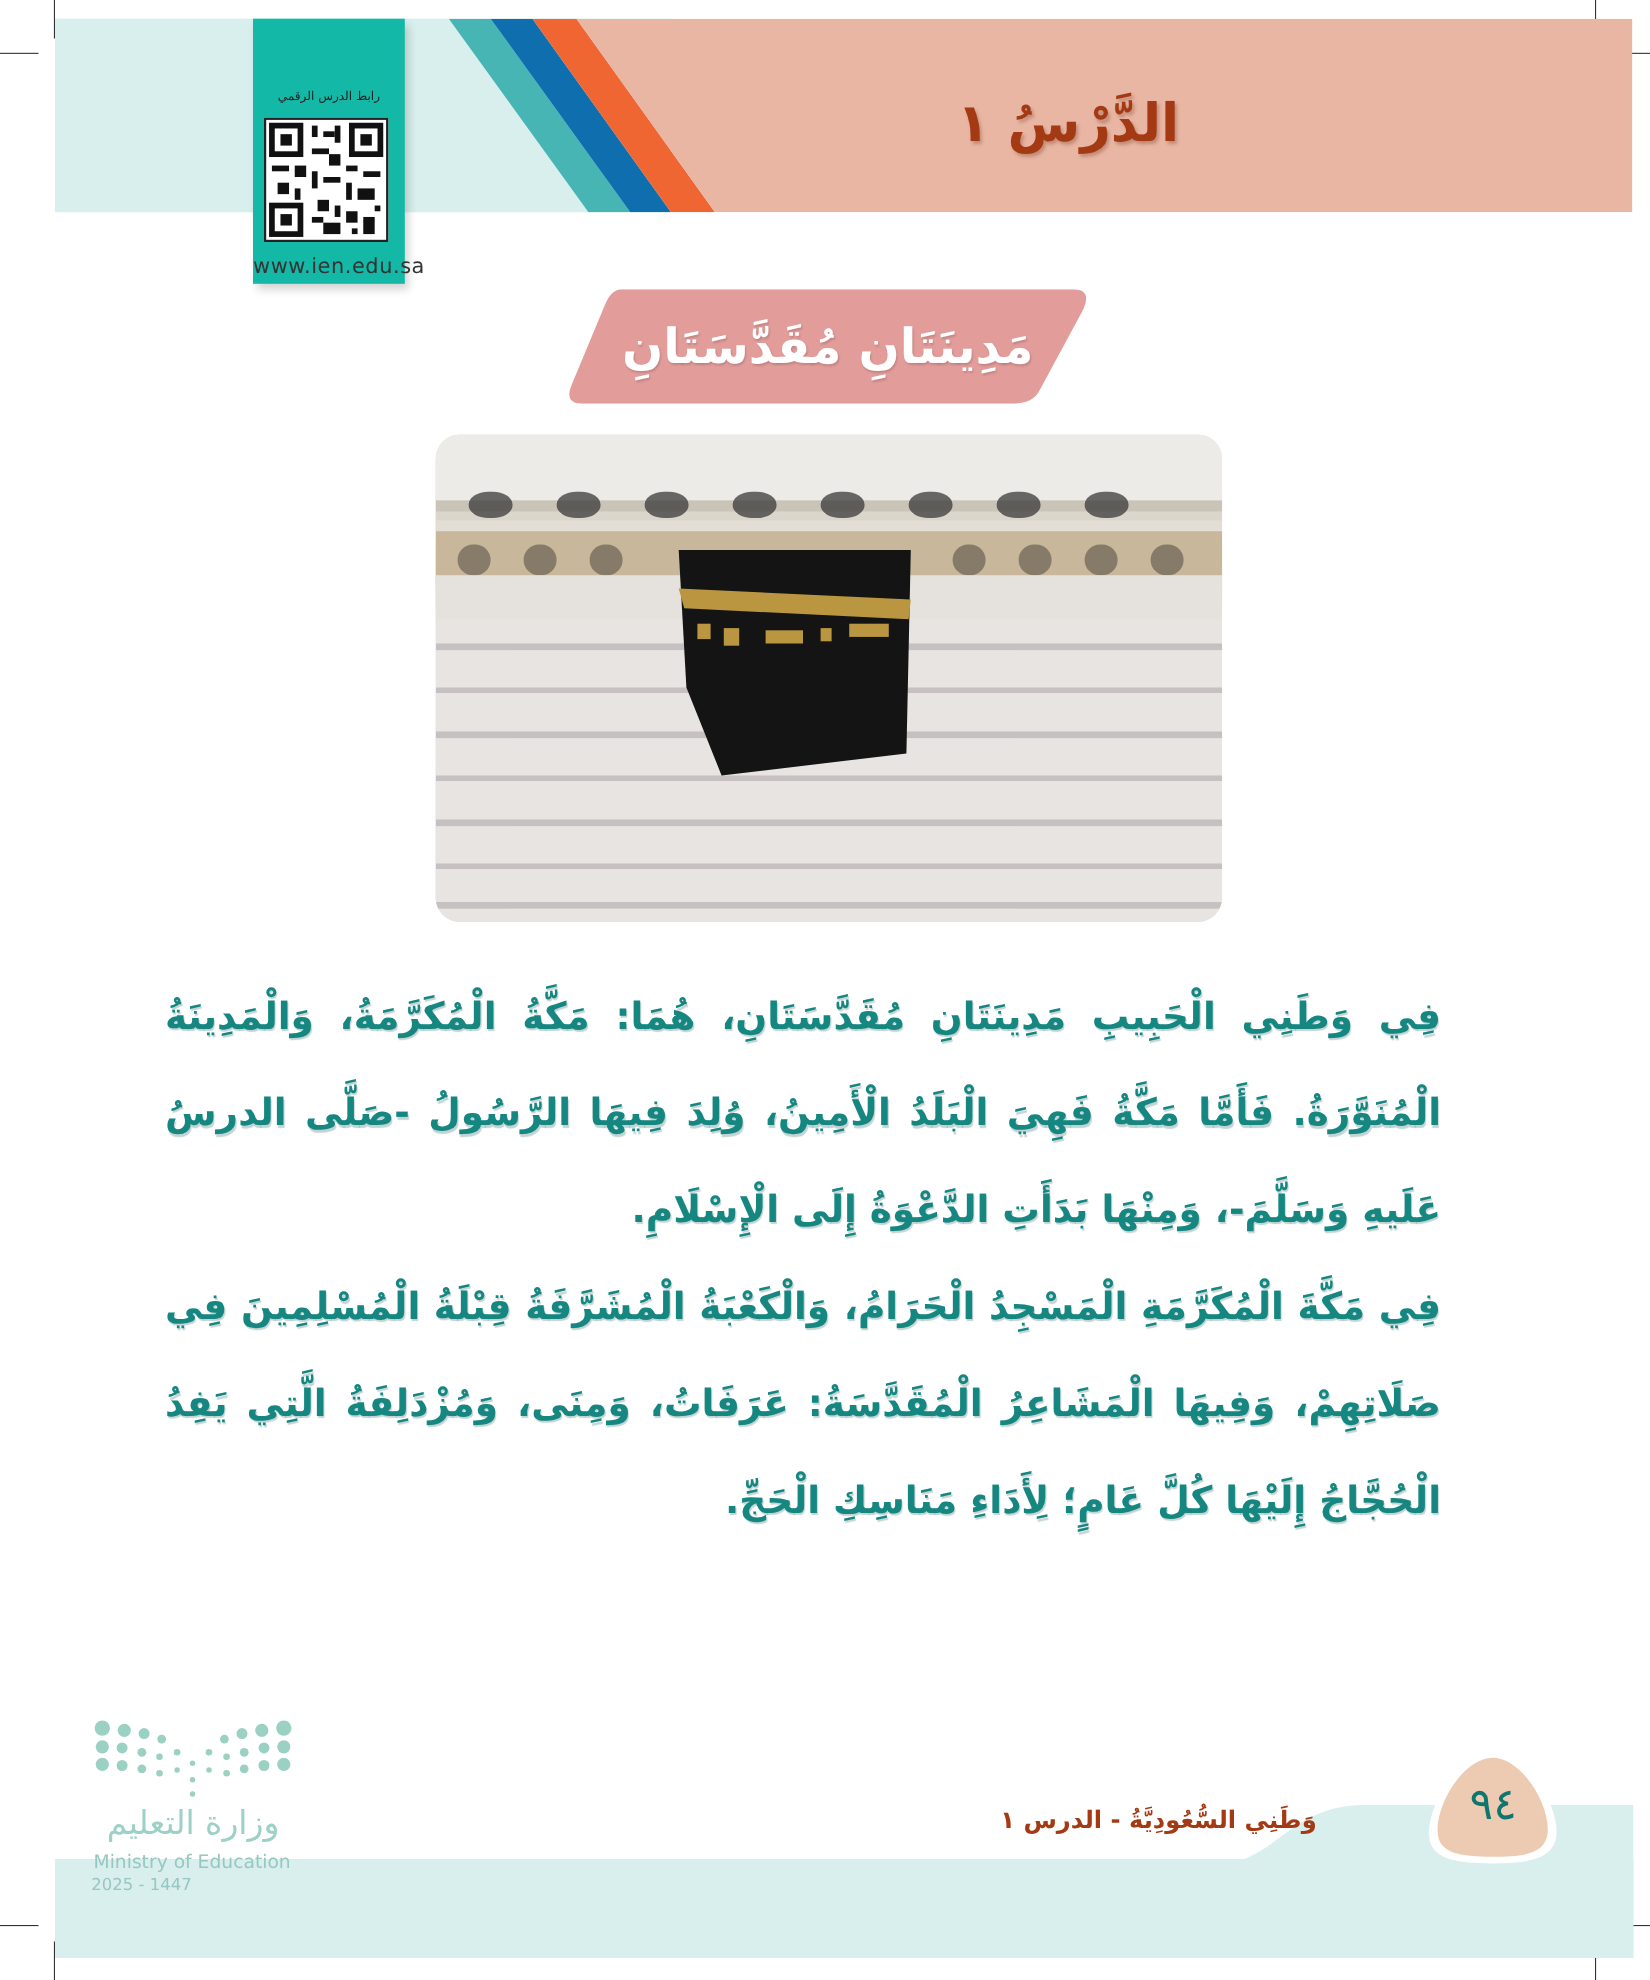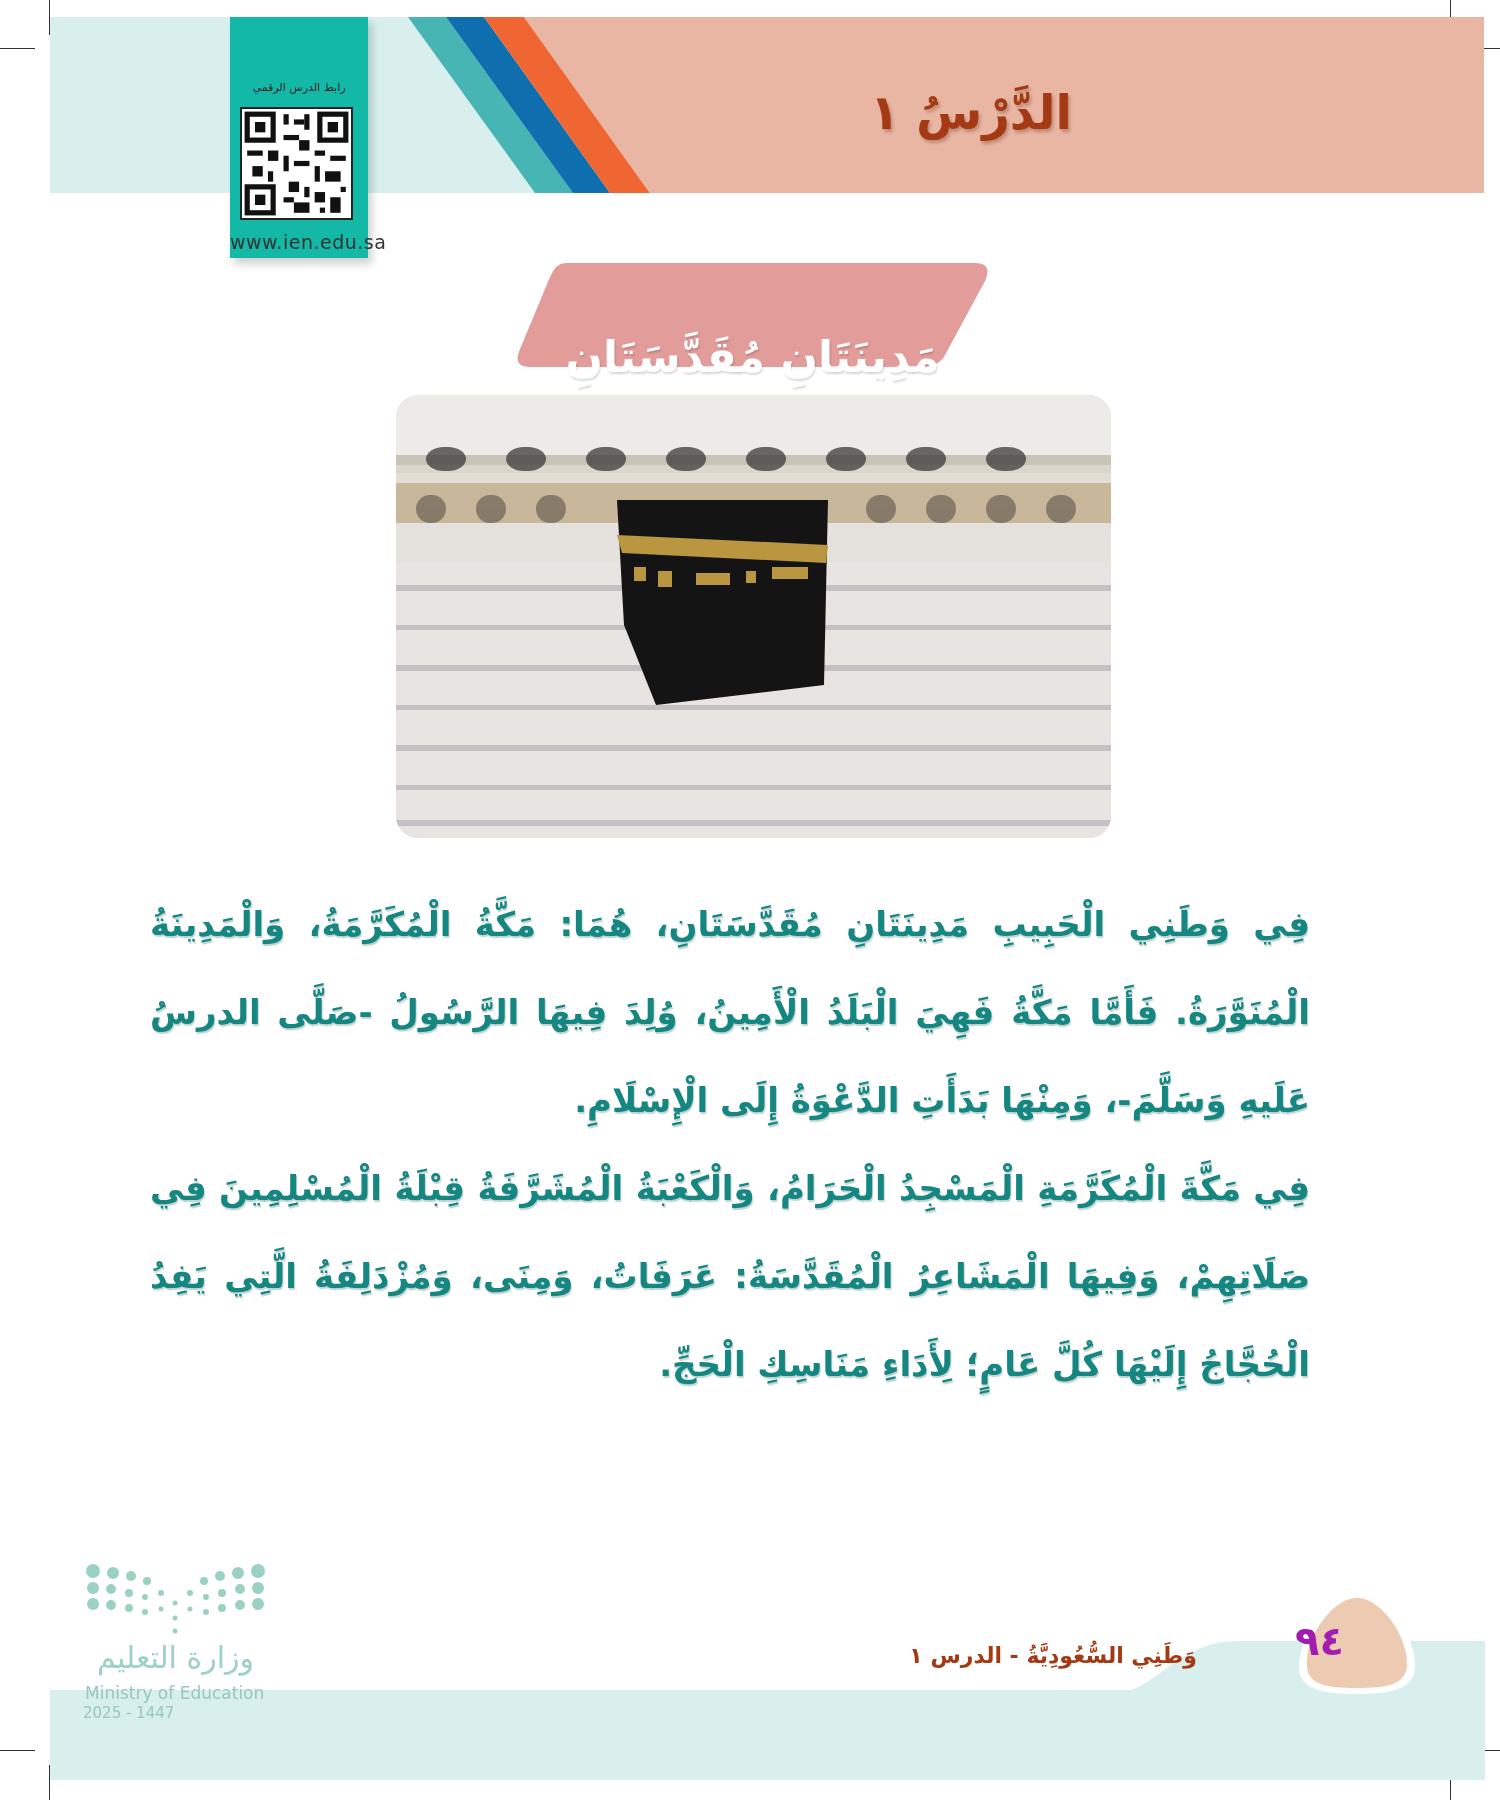--- a/index.html
+++ b/index.html
@@ -15,34 +15,34 @@
            text-shadow:2px 3px 3px rgba(120,60,40,0.35); font-family:"DejaVu Sans", sans-serif; }
   
   .qr-card { left:230px; top:17px; width:138px; height:241px; background:#14b8a6;
              box-shadow:4px 6px 8px rgba(0,0,0,0.18); }
   .qr-label { position:absolute; top:64px; width:100%; text-align:center; font-size:11px; color:#222; direction:rtl; }
   .qr-box { position:absolute; left:10px; top:90px; width:113px; height:113px; border:2px solid #222; box-sizing:border-box; background:#fff; }
   .qr-url { position:absolute; top:214px; width:100%; text-align:center; font-size:19px; color:#333; letter-spacing:0.5px; font-family:"DejaVu Sans", sans-serif; }
   
   .banner { left:515px; top:263px; width:475px; height:104px; }
   .banner-text { left:515px; top:263px; width:475px; height:104px; display:flex; align-items:center; justify-content:center;
-                 font-size:44px; font-weight:bold; color:#fff; direction:rtl; text-shadow:1px 2px 2px rgba(0,0,0,0.15);margin-top:41px; }
+                 font-size:44px; font-weight:bold; color:#fff; direction:rtl; text-shadow:1px 2px 2px rgba(0,0,0,0.15); }
   
   .photo { left:396px; top:395px; width:715px; height:443px; border-radius:22px; overflow:hidden;
            background:linear-gradient(180deg,#e7e4df 0%,#d9d3c8 20%,#cfc6b5 30%,#e9e6e1 40%,#ddd9d5 100%); }
   
   .body-text { left:150px; top:880px; width:1160px; direction:rtl; text-align:justify; color:#158680;
                font-size:34px; font-weight:bold; line-height:88px; text-shadow:1px 2px 1px rgba(10,80,80,0.25); }
   .body-text p { margin:0; }
   
   .foot-band { left:50px; top:1690px; width:1435px; height:90px; background:#d8efee; }
   .foot-wave { left:1100px; top:1636px; width:385px; height:60px; }
   .foot-lesson { right:303px; top:1643px; font-size:22px; font-weight:bold; color:#a43a14; direction:rtl; }
   .pagenum-blob { left:1295px; top:1590px; width:125px; height:105px; }
-  .pagenum { left:1295px; top:1618px; width:125px; text-align:left; font-size:40px; font-weight:bold; color:#a21caf; direction:rtl; }
+  .pagenum { left:1295px; top:1618px; width:125px; text-align:center; font-size:40px; font-weight:normal; color:#0f766e; direction:rtl; }
   .moe-dots { left:83px; top:1563px; width:185px; height:72px; }
   .moe-ar { left:83px; top:1640px; font-size:30px; color:#9dd0c6; direction:rtl; width:185px; text-align:center; }
   .moe-en { left:85px; top:1683px; font-size:17px; color:#96c7c1; }
   .moe-yr { left:83px; top:1704px; font-size:15px; color:#96c7c1; }
 </style>
 </head>
 <body>
 
 <div class="crop" style="left:0;top:48px;width:35px;height:1px;"></div>
 <div class="crop" style="left:49px;top:0;width:1px;height:35px;"></div>

